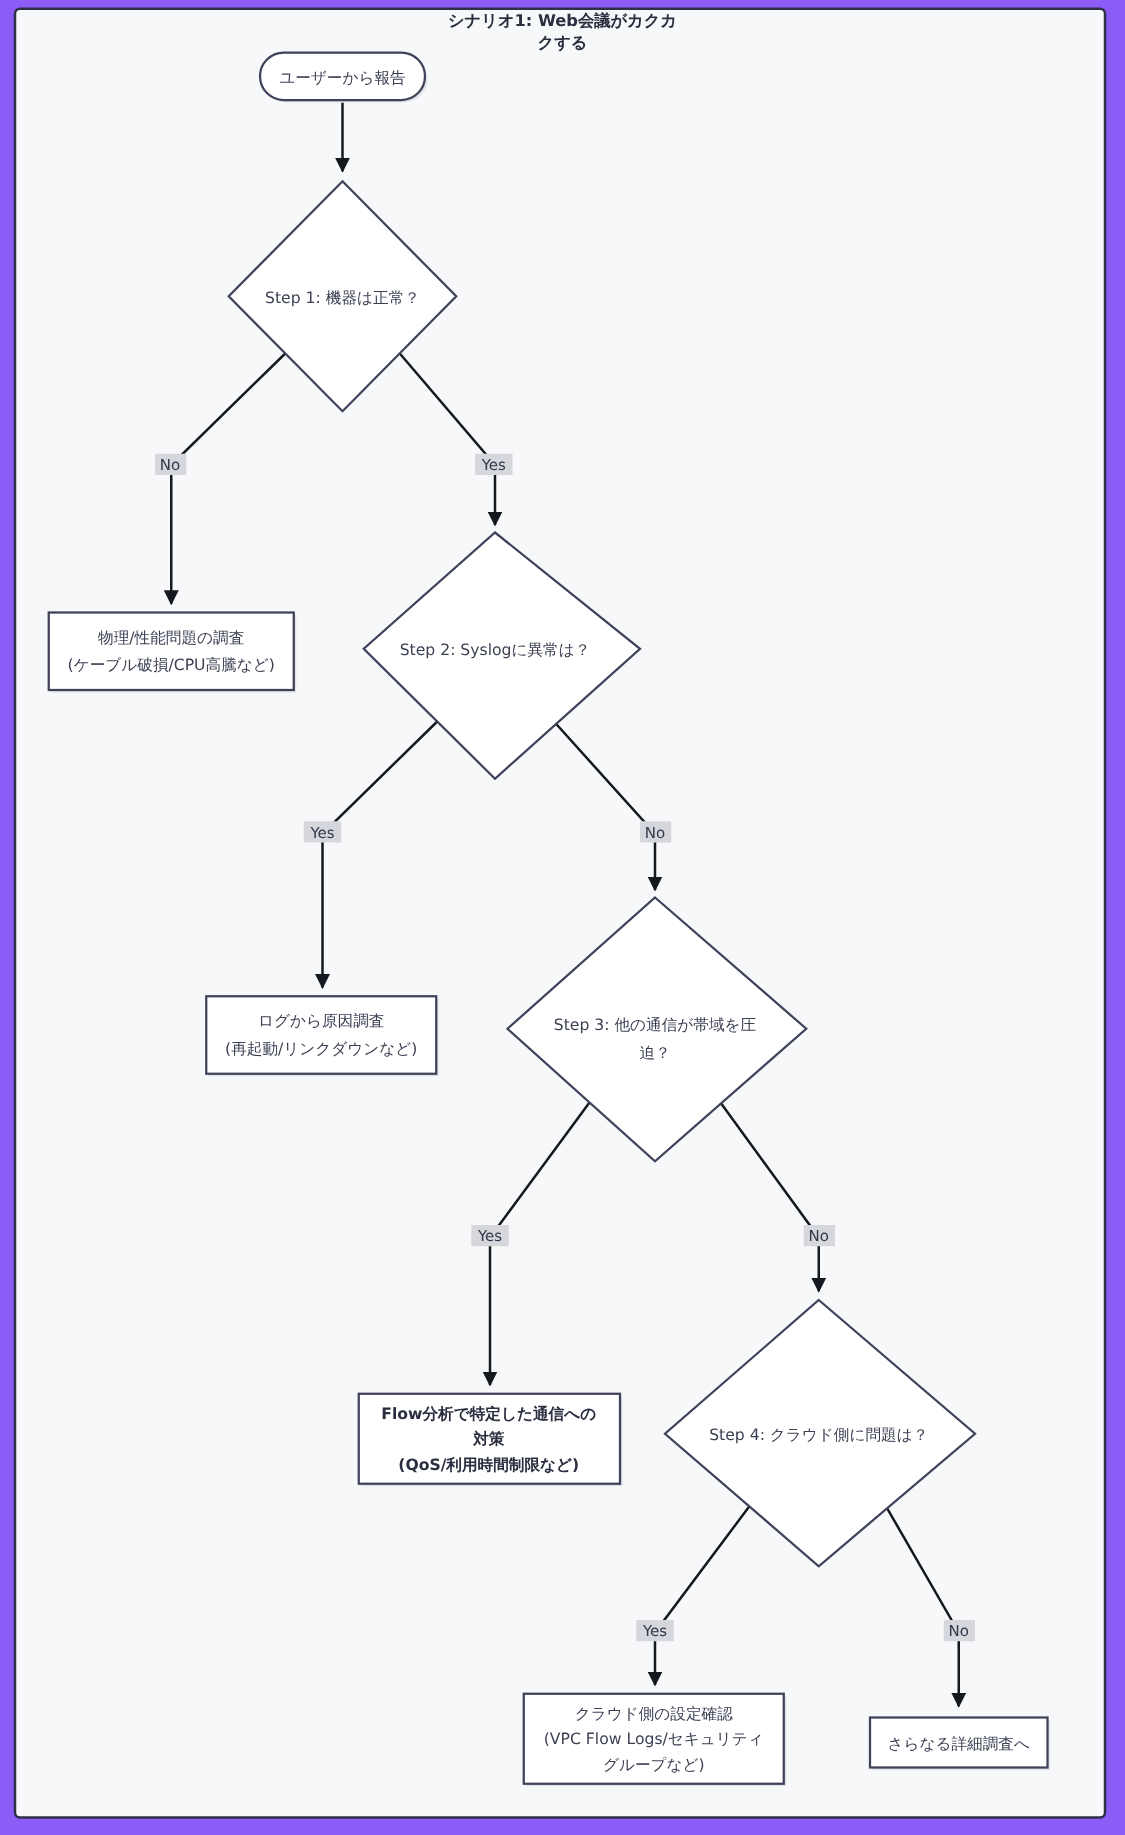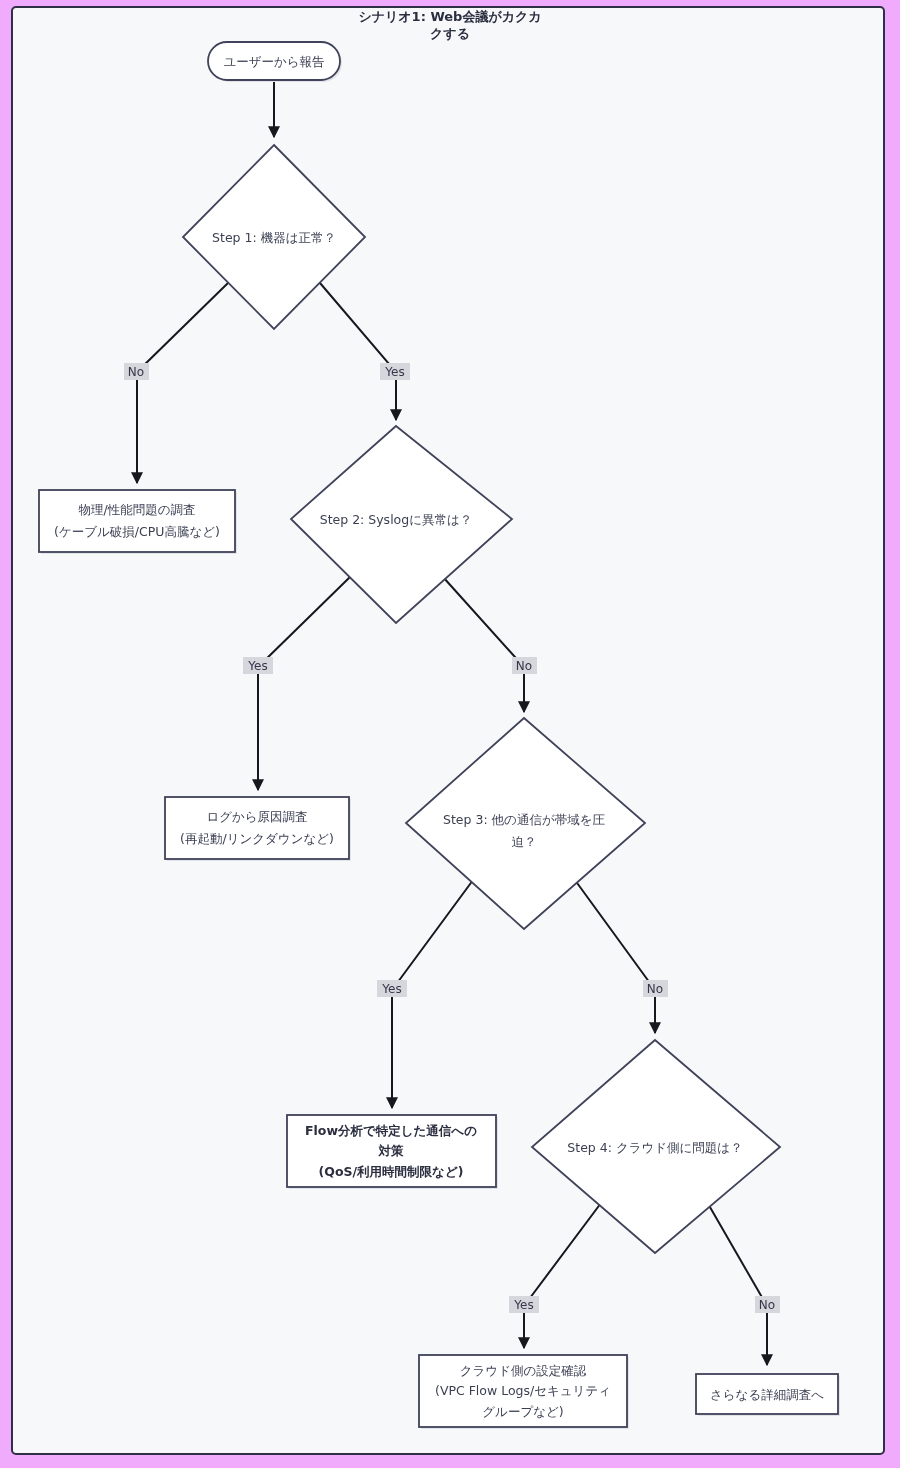--- a/index.html
+++ b/index.html
@@ -4,21 +4,21 @@
 <style>
   html, body {
     margin: 0;
     padding: 0;
     background: #ffffff;
   }
   #canvas {
     position: relative;
     width: 900px;
     height: 1468px;
-    background: #f0abfc;
+    background: #8b5cf6;
     font-family: "DejaVu Sans", "Liberation Sans", sans-serif;
     overflow: hidden;
   }
   #frame {
     position: absolute;
     left: 11px;
     top: 6px;
     width: 874px;
     height: 1449px;
     box-sizing: border-box;

